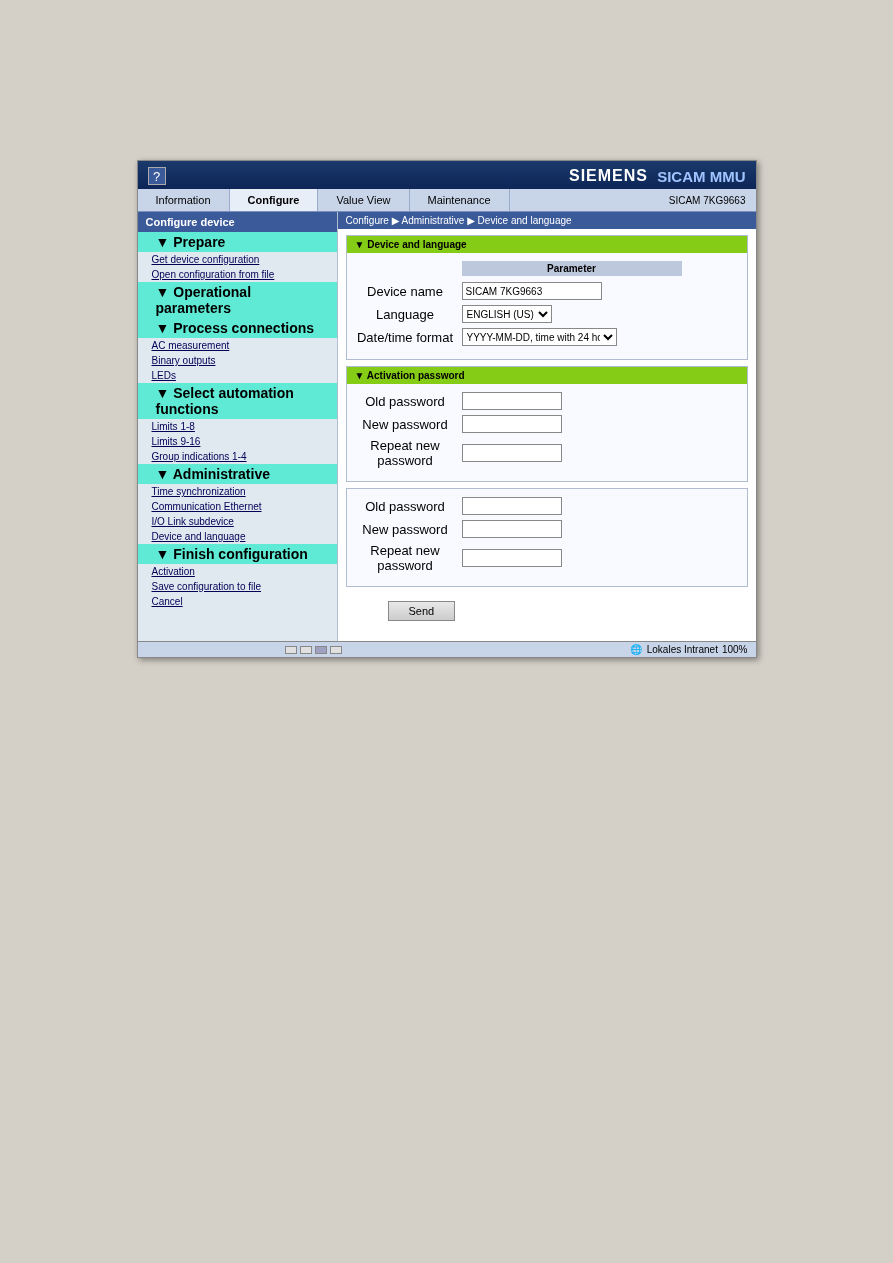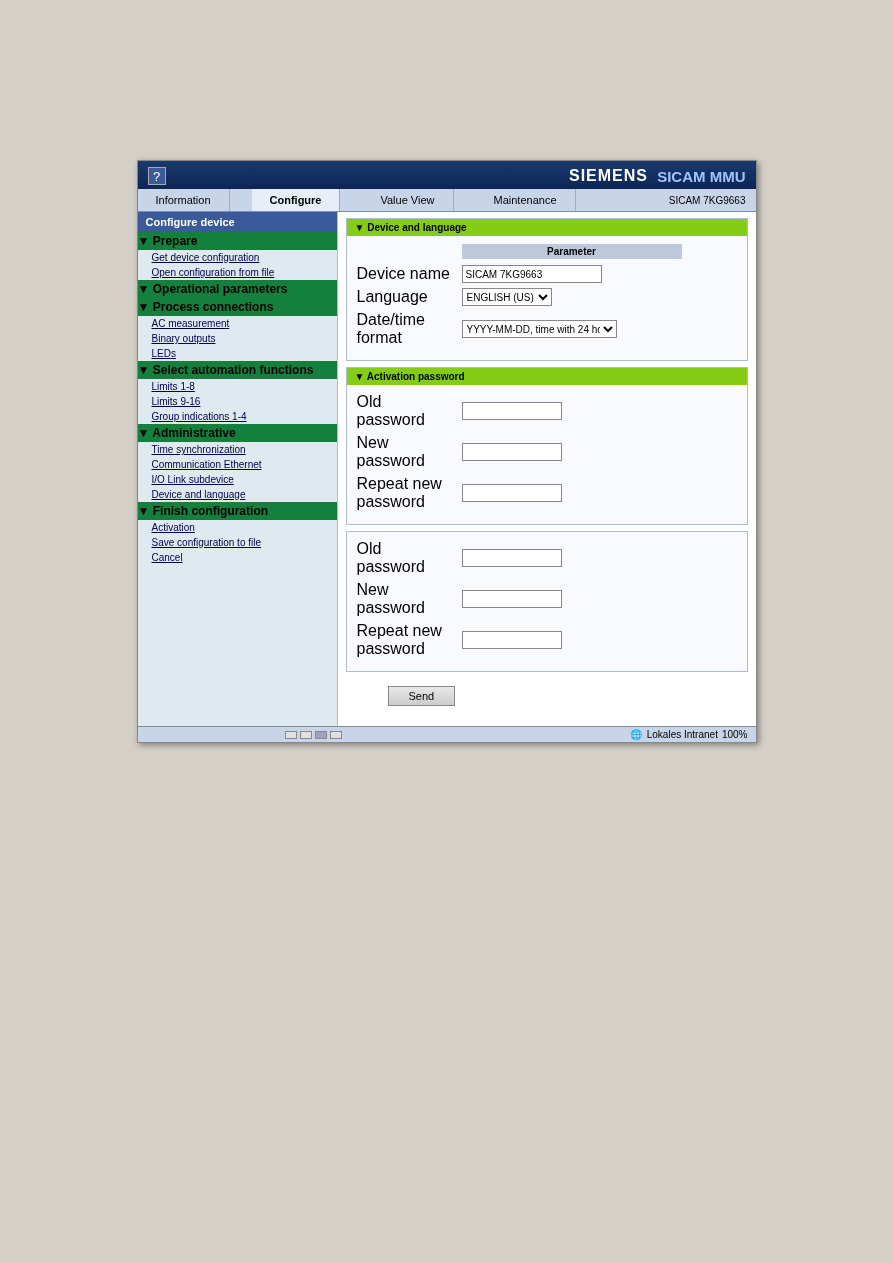--- a/index.html
+++ b/index.html
@@ -53,21 +53,20 @@
       justify-content: center;
       background: #3a5a9a;
       cursor: pointer;
     }
 
     
     .nav-tabs {
       background: #c8d4e8;
       display: flex;
       border-bottom: 1px solid #7a8fbb;
-      gap: 22px;
     }
     .nav-tab {
       padding: 5px 18px;
       font-size: 11px;
       color: #000;
       cursor: pointer;
       border-right: 1px solid #9aabcc;
       background: #c8d4e8;
     }
     .nav-tab.active {
@@ -102,24 +101,24 @@
       background: #3a5a9a;
       color: #fff;
       padding: 4px 8px;
       font-size: 11px;
       font-weight: bold;
     }
     .sidebar-section {
       padding: 0;
     }
     .sidebar-section-title {
-      background: #15803d;
+      background: #5eead4;
       color: #000;
-      padding: 2px 0;
-      font-size: 12px;
+      padding: 2px 18px;
+      font-size: 14px;
       font-weight: bold;
       cursor: pointer;
     }
     .sidebar-item {
       padding: 2px 14px;
       font-size: 10px;
       color: #000055;
       cursor: pointer;
       text-decoration: underline;
     }
@@ -154,23 +153,23 @@
     }
 
     
     .form-row {
       display: flex;
       align-items: center;
       margin-bottom: 5px;
     }
     .form-label {
       width: 105px;
-      text-align: left;
+      text-align: center;
       padding-right: 8px;
-      font-size: 16px;
+      font-size: 13px;
       color: #000;
       flex-shrink: 0;
     }
     .form-input {
       border: 1px solid #888;
       padding: 1px 3px;
       font-size: 10px;
       background: #fff;
       height: 18px;
     }
@@ -303,20 +302,21 @@
         <div class="sidebar-section-title">▼ Finish configuration</div>
         <div class="sidebar-item">Activation</div>
         <div class="sidebar-item">Save configuration to file</div>
         <div class="sidebar-item">Cancel</div>
       </div>
     </div>
 
     <div class="content">
 
       
+      <div class="breadcrumb">Configure ▶ Administrative ▶ Device and language</div>
 
       
       <div class="section-block">
         <div class="section-title">▼ Device and language</div>
         <div class="section-body">
           <div class="param-header">Parameter</div>
           <div class="form-row">
             <div class="form-label">Device name</div>
             <input class="form-input form-input-wide" type="text" value="SICAM 7KG9663" style="">
           </div>

